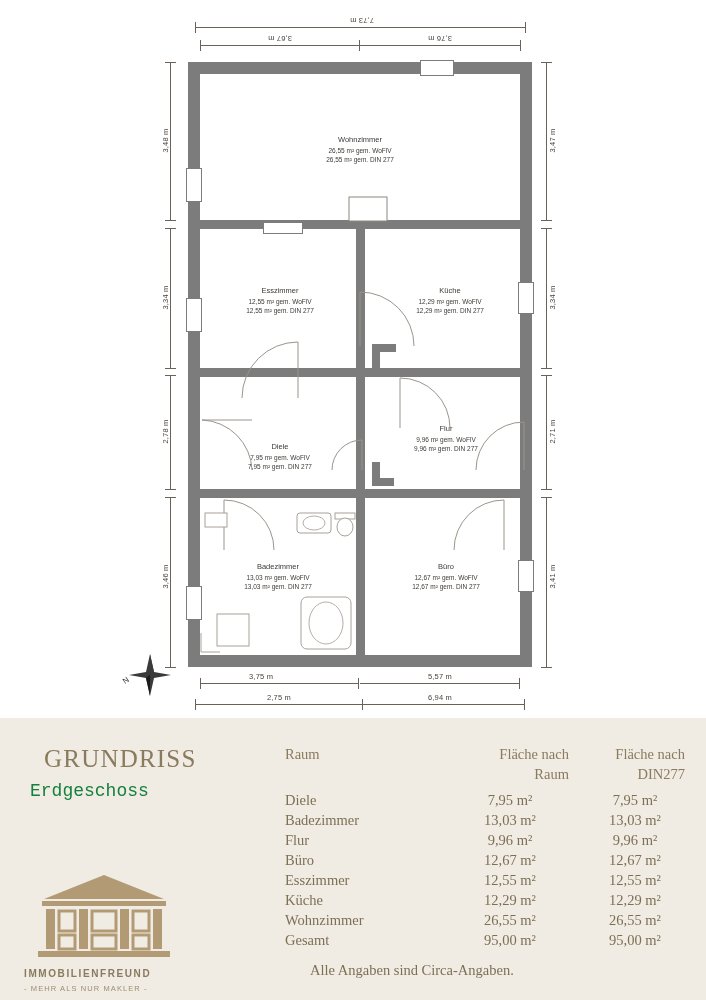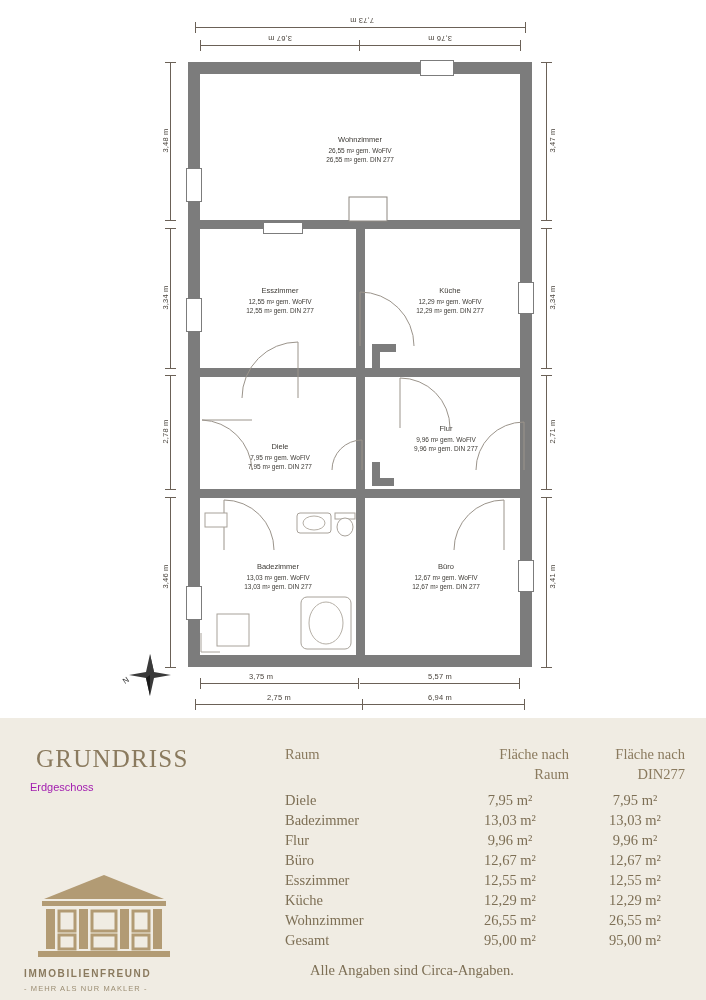--- a/index.html
+++ b/index.html
@@ -62,29 +62,29 @@
 
   
   #panel {
     position:absolute; left:0; top:718px; width:706px; height:282px;
     background:#f0ece3;
   }
   #panel-left { position:absolute; left:0; top:0; width:255px; height:282px; }
   #panel-right { position:absolute; left:255px; top:0; width:451px; height:282px; }
 
   #brand-title {
-    position:absolute; left:36px; top:27px;
+    position:absolute; left:44px; top:27px;
     font-family:"Liberation Serif", serif;
     font-size:25px; letter-spacing:1.2px;
     color:#8a7a5e;
   }
   #brand-sub {
     position:absolute; left:30px; top:63px;
-    font-family:Liberation Sans, sans-serif;
-    font-size:11px; color:#a21caf;
+    font-family:Liberation Mono, monospace;
+    font-size:18px; color:#15803d;
   }
 
   #logo { position:absolute; left:24px; top:155px; width:160px; height:92px; }
   #logo-name {
     position:absolute; left:24px; top:250px;
     font-size:10px; font-weight:bold; letter-spacing:1.6px; color:#8a7a5e;
   }
   #logo-tag {
     position:absolute; left:24px; top:266px;
     font-size:7.5px; letter-spacing:1.1px; color:#9b8d72;

